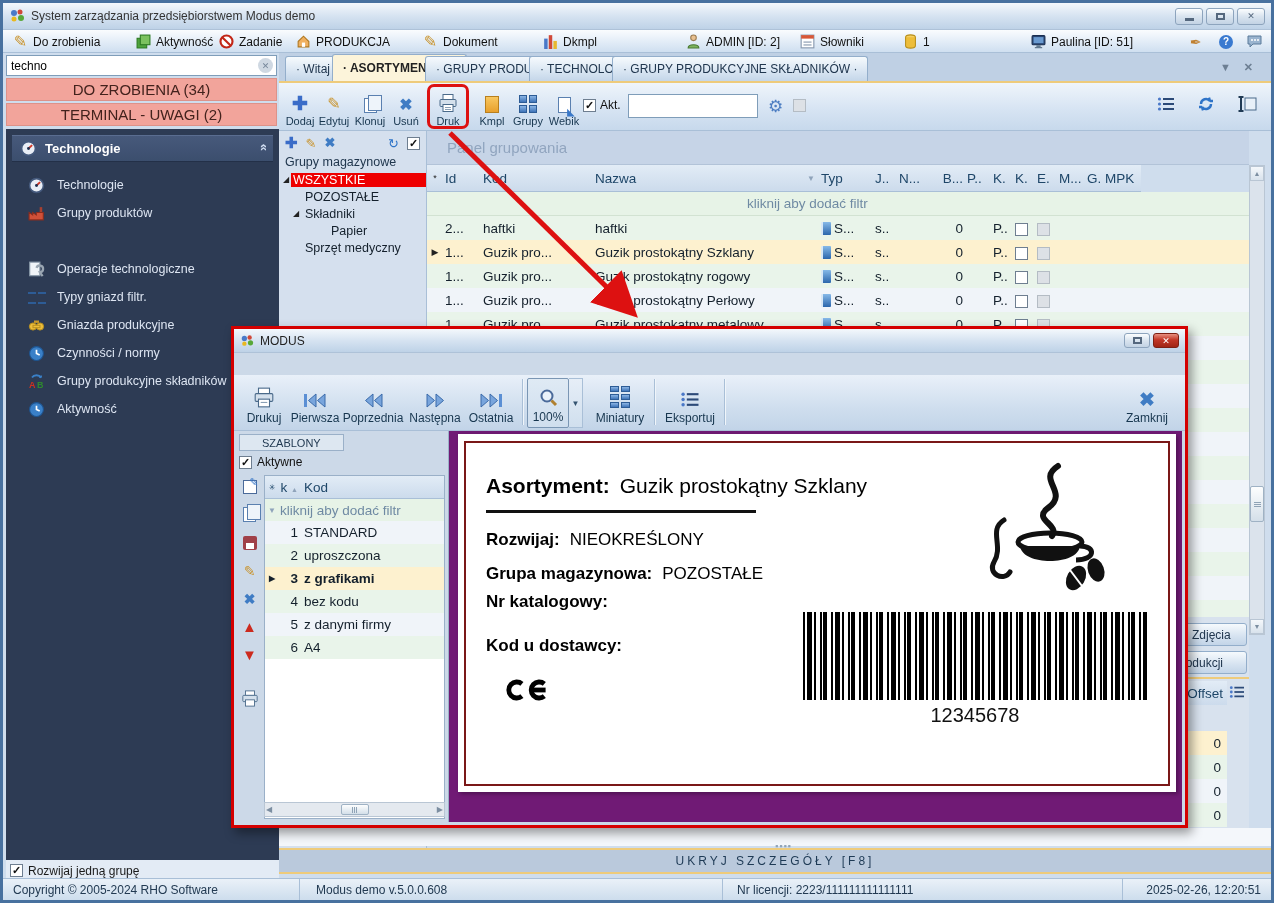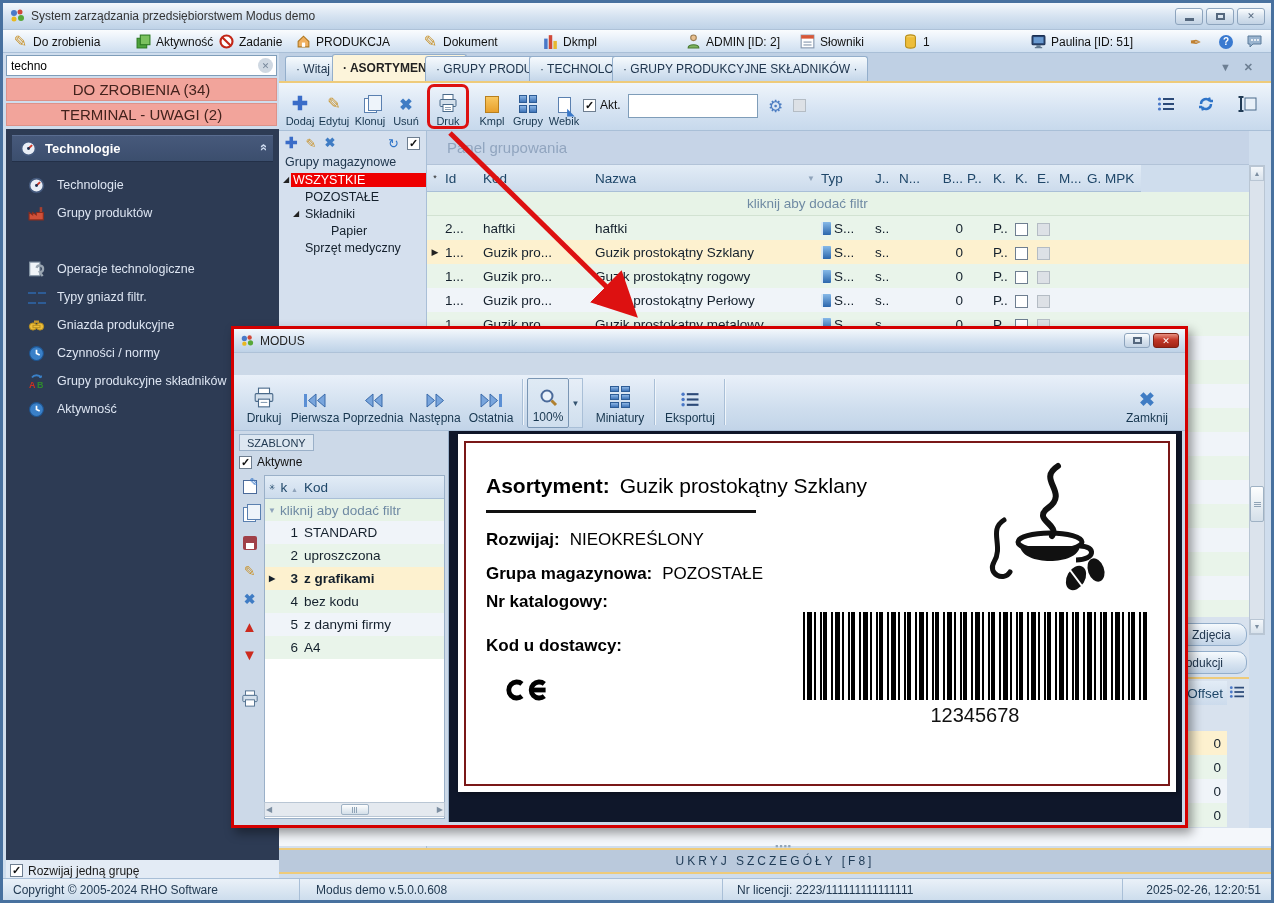--- a/index.html
+++ b/index.html
@@ -110,21 +110,21 @@
 
   
   .vscroll{left:1246px;top:162px;width:16px;height:470px;background:#dbe3ec;border:1px solid #b9c6d4;}
   .varrow{position:absolute;left:0;width:14px;height:15px;background:linear-gradient(#f5f8fb,#d8e2ec);
           border:1px solid #b9c6d4;color:#7c8ea1;font-size:7px;display:flex;align-items:center;justify-content:center;}
   .vthumb{position:absolute;left:0;top:320px;width:14px;height:36px;background:linear-gradient(#fdfefe,#d4dfe9);
           border:1px solid #9fb2c4;border-radius:2px;display:flex;flex-direction:column;gap:1px;align-items:center;justify-content:center;}
   .vthumb i{width:7px;height:1px;background:#8fa3b6;}
   .rpanel{left:1164px;top:614px;width:82px;height:212px;background:#d8e2ee;}
   .rbtn{position:absolute;left:2px;width:78px;height:23px;background:linear-gradient(#f6fafd,#d5e2f0 60%,#c3d5e8);
-        border:1px solid #93aecb;border-radius:10px;display:flex;align-items:center;gap:4px;padding:0 5px;font-size:12px;color:#20364e;}
+        border:1px solid #93aecb;border-radius:3px;display:flex;align-items:center;gap:4px;padding:0 5px;font-size:12px;color:#20364e;}
   .roffhead{position:absolute;left:0px;top:64px;width:60px;height:24px;display:flex;align-items:center;justify-content:flex-end;
             font-size:13.5px;color:#1e4668;background:linear-gradient(#e2ecf6,#ccdbec);padding-right:4px;}
   .rlisticon{position:absolute;right:4px;top:68px;}
   .rrow{position:absolute;left:0;width:60px;height:24px;display:flex;align-items:center;justify-content:flex-end;
         padding-right:6px;font-size:13.5px;color:#14202c;}
 
   
   .detailband{left:276px;top:825px;right:0;height:18px;background:#f4f7fb;}
   .ukryj{left:276px;top:845px;right:0;height:26px;background:#bac9dc;border-top:2px solid #eecb7b;
          border-bottom:2px solid #eecb7b;display:flex;align-items:center;justify-content:center;
@@ -144,21 +144,21 @@
           font-size:12px;color:#222;border-bottom:1px solid #b6c7da;}
   .mtoolbar{position:absolute;left:0;top:46px;right:0;height:56px;background:linear-gradient(#e9f0f9,#cfdeee 60%,#c2d4e8);
             border-bottom:1px solid #a9bfd7;}
   .dbtn{position:absolute;top:3px;height:50px;display:flex;flex-direction:column;align-items:center;
         justify-content:flex-end;gap:3px;font-size:12px;color:#17364f;padding-bottom:3px;white-space:nowrap;}
   .dsep{position:absolute;top:4px;height:46px;width:1px;background:#a9bfd7;box-shadow:1px 0 0 #f0f5fa;}
   .zoombox{border:1px solid #7a96b4;background:linear-gradient(#dfeaf4,#cfdeee);border-radius:2px;width:42px;}
   .ddarrow{position:absolute;top:3px;width:14px;height:50px;display:flex;align-items:center;justify-content:center;
            color:#33536f;font-size:8px;border:1px solid #a9bfd7;border-left:0;background:linear-gradient(#e6eef7,#d0dfee);}
   .mbody{position:absolute;left:0;top:102px;right:0;bottom:0;background:#ccd9e8;}
-  .sztab{position:absolute;left:5px;top:3px;height:17px;padding:0 7px;border:1px solid #9ab0c8;background:#dde7f1;
+  .sztab{position:absolute;left:5px;top:3px;height:17px;padding:0 22px;border:1px solid #9ab0c8;background:#dde7f1;
          font-size:11px;color:#223a52;display:flex;align-items:center;}
   .szactive{position:absolute;left:5px;top:24px;display:flex;align-items:center;gap:5px;font-size:12px;color:#111;}
   .iconstrip{position:absolute;left:3px;top:44px;width:25px;bottom:6px;display:flex;flex-direction:column;
              align-items:center;gap:11px;padding-top:3px;}
   .istrip-ic{width:17px;height:17px;display:flex;align-items:center;justify-content:center;font-size:14px;}
   .ic-editsq{position:relative;width:14px;height:14px;border:1px solid #4a6a9a;background:#fff;}
   .ic-editsq:after{content:"✎";position:absolute;right:-3px;top:-5px;font-size:11px;color:#3a78c8;}
   .ic-floppy{width:14px;height:14px;background:#a04048;border-radius:2px;position:relative;}
   .ic-floppy:after{content:"";position:absolute;left:3px;bottom:1px;width:8px;height:6px;background:#fff;}
   .ic-uparrow{color:#cc2a1e;font-size:15px;}
@@ -172,21 +172,21 @@
   .tg-num{width:22px;text-align:right;padding-right:3px;}
   .tg-name{flex:1;padding-left:3px;white-space:nowrap;overflow:hidden;}
   .tg-sel{background:#fdf1cf;font-weight:bold;}
   .hscroll{position:absolute;left:30px;bottom:8px;width:181px;height:15px;background:#e4e9ef;border:1px solid #b9c6d4;
            display:flex;align-items:center;justify-content:space-between;padding:0 1px;}
   .hthumb{width:28px;height:11px;background:linear-gradient(#fdfefe,#d4dfe9);border:1px solid #9fb2c4;border-radius:2px;
           display:flex;gap:1px;align-items:center;justify-content:center;}
   .hthumb i{width:1px;height:6px;background:#8fa3b6;}
   .harr{color:#7c8ea1;font-size:8px;}
 
-  .preview{position:absolute;left:214px;top:0;right:3px;bottom:3px;background:#0f172a;border-left:1px solid #9ab0c8;}
+  .preview{position:absolute;left:214px;top:0;right:3px;bottom:3px;background:#701a75;border-left:1px solid #9ab0c8;}
   .page{position:absolute;left:9px;top:3px;width:718px;height:358px;background:#fff;box-shadow:2px 2px 4px rgba(0,0,0,.3);}
   .pborder{position:absolute;left:6px;top:7px;right:6px;bottom:6px;border:2px solid #7a1818;}
   .pfield{position:absolute;left:28px;display:flex;gap:10px;align-items:baseline;font-size:17px;color:#000;}
   .plabel{font-weight:bold;}
   .pf-big{font-size:21px;}
   .punderline{position:absolute;left:28px;top:76px;width:270px;height:3px;background:#111;}
   .coffeebox{position:absolute;left:500px;top:24px;width:168px;height:142px;background:#fff;}
   .barcode{position:absolute;left:345px;top:178px;width:344px;height:88px;
            background:repeating-linear-gradient(90deg,#000 0 2px,#fff 2px 4px,#000 4px 9px,#fff 9px 11px,#000 11px 13px,
            #fff 13px 17px,#000 17px 19px,#fff 19px 20px,#000 20px 24px,#fff 24px 28px);}

